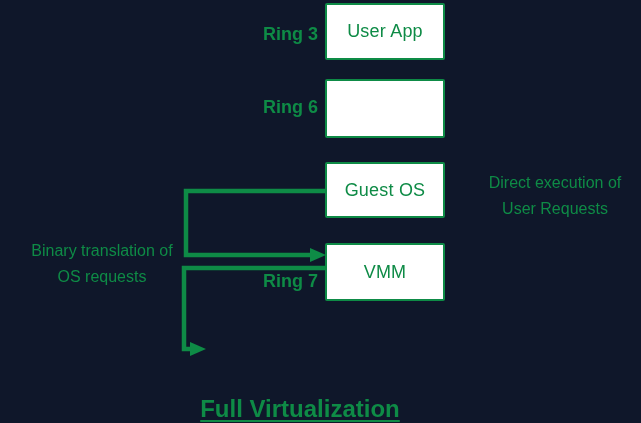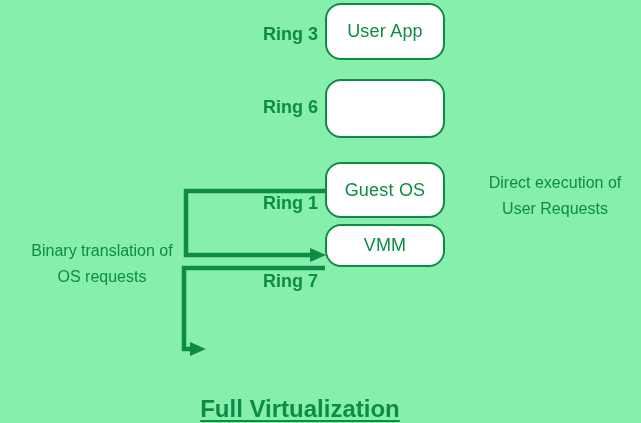--- a/index.html
+++ b/index.html
@@ -4,47 +4,47 @@
 <style>
   :root { --green: #0E8B46; }
   * { margin: 0; padding: 0; box-sizing: border-box; }
   html, body { background: #ffffff; }
   body { font-family: "Liberation Sans", sans-serif; }
 
   .stage {
     position: relative;
     width: 641px;
     height: 423px;
-    background: #86efac;
+    background: #0f172a;
     overflow: hidden;
   }
 
   .arrows {
     position: absolute;
     left: 0; top: 0;
     width: 641px; height: 423px;
     pointer-events: none;
   }
 
   .box {
     position: absolute;
     border: 2px solid var(--green);
-    border-radius: 16px;
+    border-radius: 2px;
     background: #ffffff;
     display: flex;
     align-items: center;
     justify-content: center;
     color: var(--green);
     font-size: 18px;
     letter-spacing: 0.2px;
   }
   .box-user-app { left: 325px; top: 3px;   width: 120px; height: 57px; }
   .box-ring2    { left: 325px; top: 79px;  width: 120px; height: 59px; }
   .box-guest-os { left: 325px; top: 162px; width: 120px; height: 56px; }
-  .box-vmm      { left: 325px; top: 224px; width: 120px; height: 43px; }
+  .box-vmm      { left: 325px; top: 243px; width: 120px; height: 58px; }
   .box-host     { left: 205px; top: 322px; width: 242px; height: 58px; }
 
   .ring-label {
     position: absolute;
     right: 323px;           
     width: 120px;
     text-align: right;
     color: var(--green);
     font-weight: bold;
     font-size: 18px;
@@ -90,21 +90,20 @@
     </g>
 
     <g>
       <polyline points="325,268 184,268 184,349 192,349" fill="none" stroke="#0E8B46" stroke-width="4.5"></polyline>
       <polygon points="190,342 206,349 190,356" fill="#0E8B46"></polygon>
     </g>
   </svg>
 
   <div class="ring-label ring-3">Ring 3</div>
   <div class="ring-label ring-2">Ring 6</div>
-  <div class="ring-label ring-1">Ring 1</div>
   <div class="ring-label ring-0">Ring 7</div>
 
   <div class="box box-user-app">
     <span>User App</span>
   </div>
   <div class="box box-ring2">
     <span></span>
   </div>
   <div class="box box-guest-os">
     <span>Guest OS</span>

